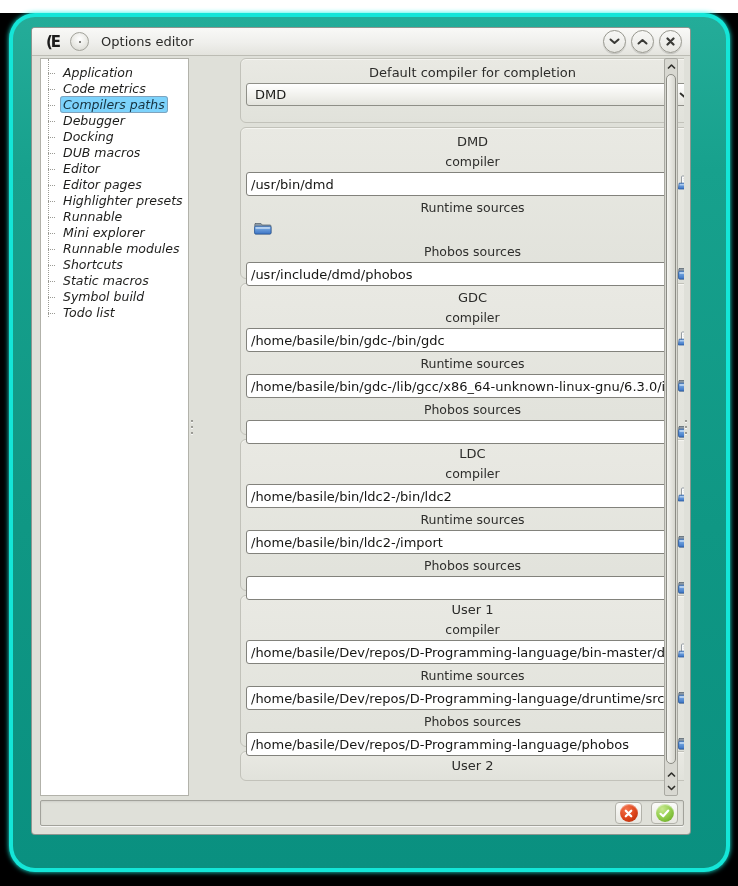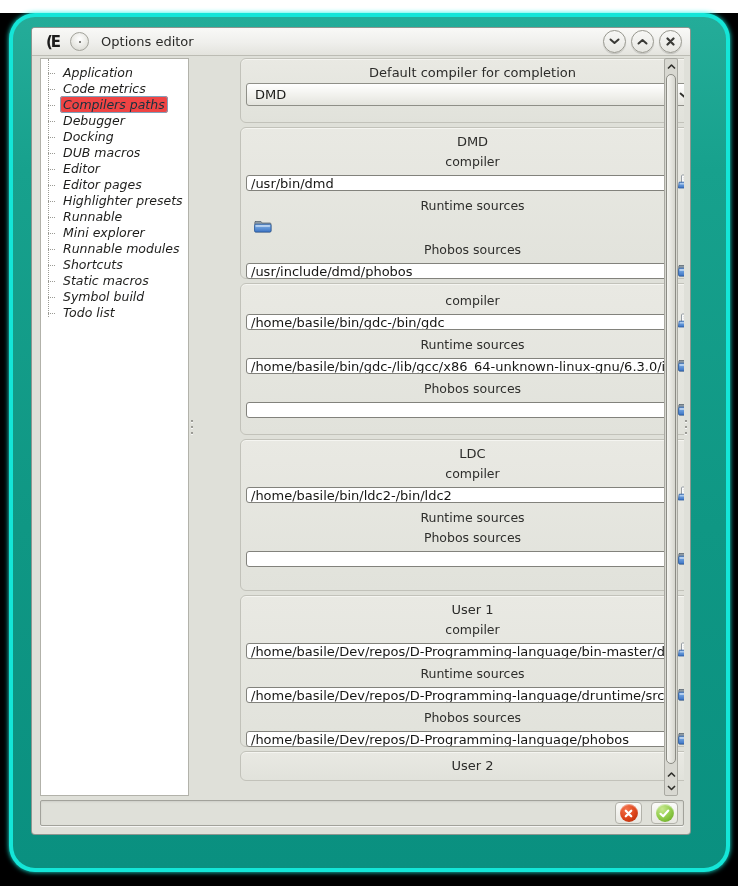--- a/index.html
+++ b/index.html
@@ -60,40 +60,40 @@
   }
   ul.tree li{
     position:relative;height:16px;line-height:16px;font-size:12.5px;color:#1e1e1c;
     padding-left:19px;white-space:nowrap;
   }
   ul.tree li::before{
     content:"";position:absolute;left:7px;top:8px;width:7px;height:0;
     border-top:1px dotted #9a9a94;
   }
   ul.tree li .lbl{padding:0 3px;border-radius:3px;}
-  ul.tree li.sel .lbl{background:#ef4444;border:1px solid #7fa3bd;padding:0 2px;color:#16323f;}
+  ul.tree li.sel .lbl{background:#7dd3fc;border:1px solid #7fa3bd;padding:0 2px;color:#16323f;}
   
   .grip{position:absolute;display:flex;flex-direction:column;gap:4px;}
   .grip i{width:2px;height:2px;border-radius:50%;background:#81817a;box-shadow:0 1px 0 #fff;}
   
   .content{
     position:absolute;left:165px;top:30px;width:487px;height:738px;overflow:hidden;
   }
   .groups{position:absolute;left:0;top:0;width:465px;margin-left:43px;}
   .group{
     background:linear-gradient(180deg,#e9e9e3 0%,#e1e2db 100%);
     border:1px solid #c2c2ba;border-radius:6px;box-sizing:border-box;
     box-shadow:inset 0 1px 0 #f5f5f1;margin-bottom:4px;
     padding:5px 5px 6px 5px;
   }
   .group .gtitle{text-align:center;font-size:13px;color:#2c2c2a;height:17px;line-height:17px;}
   .group .flabel{text-align:center;font-size:12.5px;color:#2e2e2c;height:17px;line-height:17px;margin-top:3px;}
   .frow{display:flex;align-items:center;margin-top:2px;}
   .edit{
-    flex:1;height:16px;box-sizing:border-box;border:1px solid #82827c;border-radius:3px;
+    flex:1;height:24px;box-sizing:border-box;border:1px solid #82827c;border-radius:3px;
     background:#ffffff;font-family:"DejaVu Sans","Liberation Sans",sans-serif;
     font-size:13px;color:#161614;padding:0 4px;outline:none;
     white-space:nowrap;overflow:hidden;
   }
   .iconbtn{
     width:26px;height:22px;margin-left:3px;border:none;background:transparent;
     display:flex;align-items:center;justify-content:center;padding:0;
   }
   .combo{
     height:23px;margin-top:2px;border:1px solid #8f8f88;border-radius:3px;
@@ -262,20 +262,21 @@
                     <linearGradient id="gf2" x1="0" y1="0" x2="0" y2="1">
                       <stop offset="0" stop-color="#86b6ea"></stop>
                       <stop offset="1" stop-color="#3c74c4"></stop>
                     </linearGradient>
                   </defs>
                 </svg></span>
             </button>
           </div>
         </div>
         <div class="group" style="height: 152px;">
+          <div class="gtitle">GDC</div>
           <div class="flabel">compiler</div>
           <div class="frow">
             <input class="edit" type="text" value="/home/basile/bin/gdc-/bin/gdc" style="">
             <button class="iconbtn">
               <span><svg width="19" height="16" viewBox="0 0 19 16">
                   <rect x="4.5" y="1" width="11" height="12.5" rx="1" fill="#fbfbfa" stroke="#8b939b" stroke-width="0.9"></rect>
                   <line x1="6.5" y1="3.5" x2="13.5" y2="3.5" stroke="#c3c9ce" stroke-width="0.8"></line>
                   <line x1="6.5" y1="5.2" x2="13.5" y2="5.2" stroke="#c3c9ce" stroke-width="0.8"></line>
                   <path d="M2.2 8.2 H16.8 L15.6 14 H1.4 Z" fill="url(#gp3)" stroke="#2b5a9e" stroke-width="0.8"></path>
                   <path d="M2.6 9 h13.6 l-0.3 1.6 H2.3 Z" fill="rgba(255,255,255,0.4)"></path>
@@ -338,20 +339,36 @@
                   <defs>
                     <linearGradient id="gp6" x1="0" y1="0" x2="0" y2="1">
                       <stop offset="0" stop-color="#86b6ea"></stop>
                       <stop offset="1" stop-color="#3c74c4"></stop>
                     </linearGradient>
                   </defs>
                 </svg></span>
             </button>
           </div>
           <div class="flabel">Runtime sources</div>
+          <div class="frow">
+            <input class="edit" type="text" value="/home/basile/bin/ldc2-/import" style="">
+            <button class="iconbtn">
+              <span><svg width="19" height="16" viewBox="0 0 19 16">
+                  <path d="M2 3.5 h6 l1.2 1.5 H17 a1 1 0 0 1 1 1 V13 a1 1 0 0 1 -1 1 H2.8 a1 1 0 0 1 -1 -1 V4.5 a1 1 0 0 1 1.2 -1 Z" fill="#8d9aa5" stroke="#5d6a74" stroke-width="0.8"></path>
+                  <rect x="1.6" y="6.2" width="16.4" height="7.8" rx="1.2" fill="url(#gf7)" stroke="#2b5a9e" stroke-width="0.8"></rect>
+                  <rect x="2.4" y="7" width="14.8" height="2" rx="1" fill="rgba(255,255,255,0.45)"></rect>
+                  <defs>
+                    <linearGradient id="gf7" x1="0" y1="0" x2="0" y2="1">
+                      <stop offset="0" stop-color="#86b6ea"></stop>
+                      <stop offset="1" stop-color="#3c74c4"></stop>
+                    </linearGradient>
+                  </defs>
+                </svg></span>
+            </button>
+          </div>
           <div class="flabel">Phobos sources</div>
           <div class="frow">
             <input class="edit" type="text" style="">
             <button class="iconbtn">
               <span><svg width="19" height="16" viewBox="0 0 19 16">
                   <path d="M2 3.5 h6 l1.2 1.5 H17 a1 1 0 0 1 1 1 V13 a1 1 0 0 1 -1 1 H2.8 a1 1 0 0 1 -1 -1 V4.5 a1 1 0 0 1 1.2 -1 Z" fill="#8d9aa5" stroke="#5d6a74" stroke-width="0.8"></path>
                   <rect x="1.6" y="6.2" width="16.4" height="7.8" rx="1.2" fill="url(#gf8)" stroke="#2b5a9e" stroke-width="0.8"></rect>
                   <rect x="2.4" y="7" width="14.8" height="2" rx="1" fill="rgba(255,255,255,0.45)"></rect>
                   <defs>
                     <linearGradient id="gf8" x1="0" y1="0" x2="0" y2="1">

